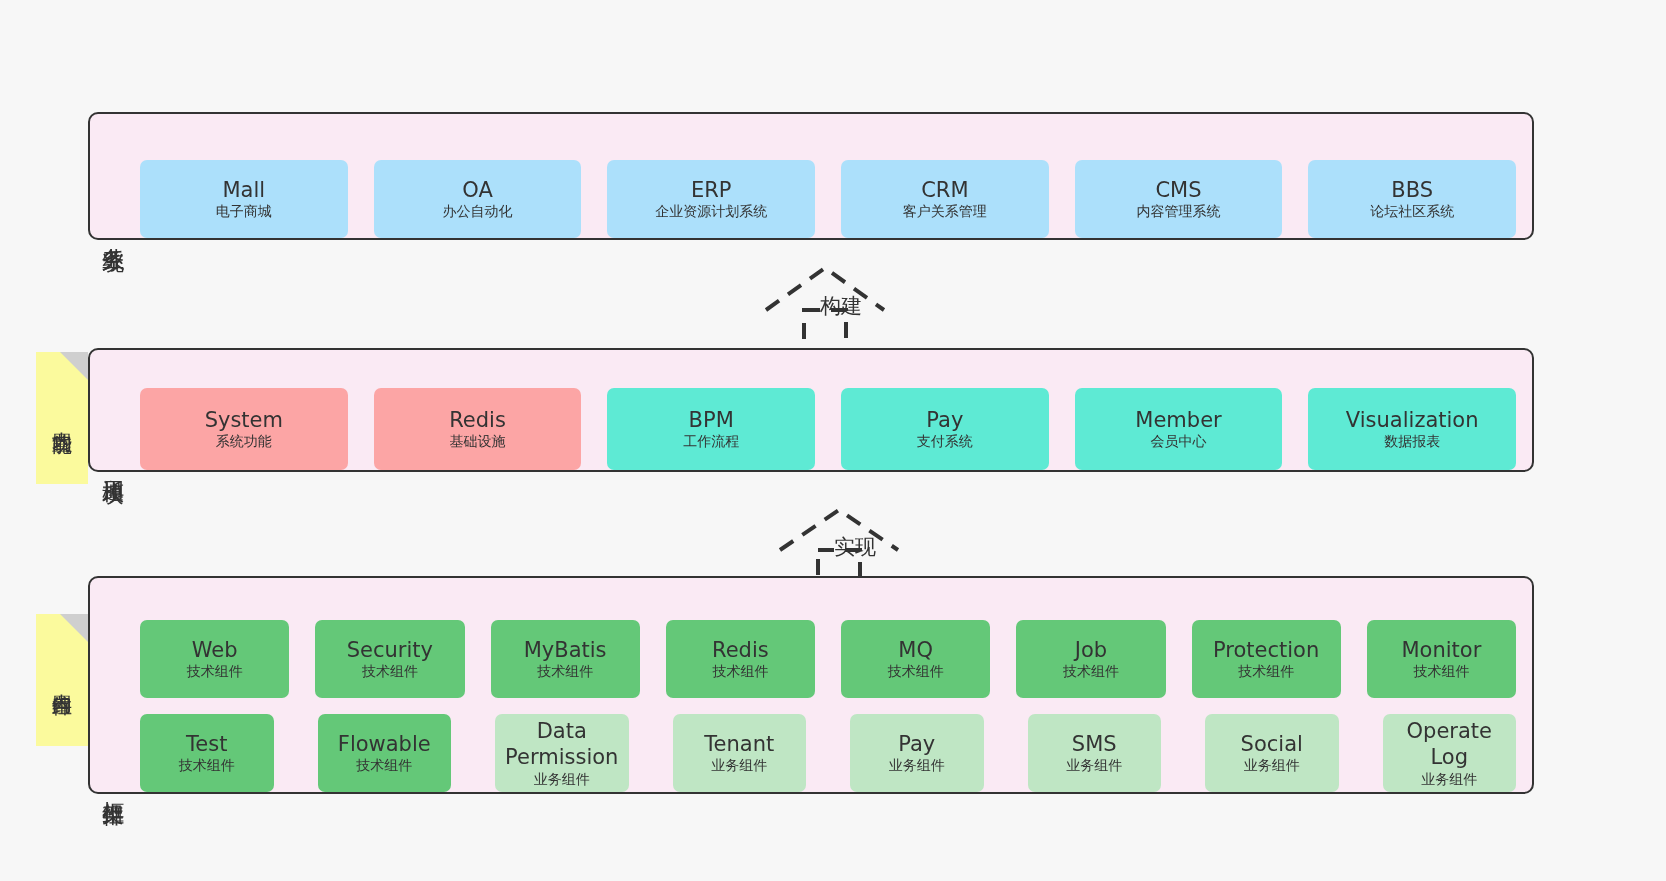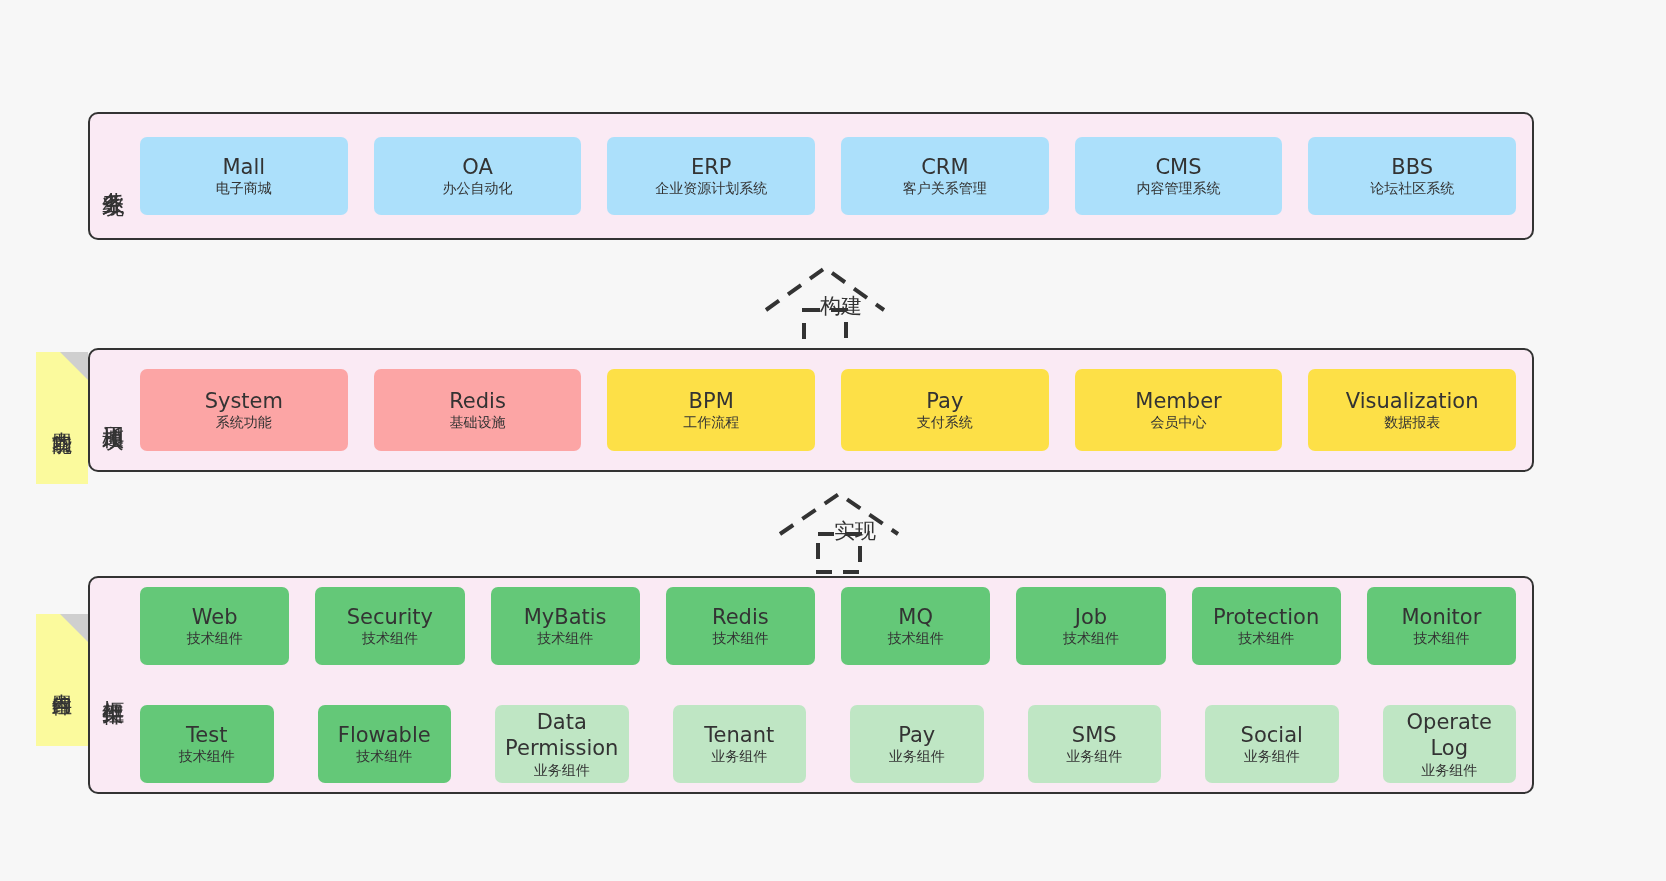--- a/index.html
+++ b/index.html
@@ -22,21 +22,21 @@
   }
 
   
   .layer {
     position: absolute;
     background: #faeaf4;
     border: 2px solid #333333;
     border-radius: 10px;
     box-sizing: border-box;
     display: flex;
-    align-items: center;
+    align-items: flex-end;
   }
   .layer-title {
     flex: 0 0 auto;
     width: 46px;
     display: flex;
     align-items: center;
     justify-content: center;
     font-size: 22px;
     line-height: 1.12;
     color: #333333;
@@ -54,21 +54,21 @@
     padding: 0 16px 0 4px;
     box-sizing: border-box;
   }
   .card-row {
     display: flex;
     gap: 26px;
     justify-content: space-between;
     align-items: stretch;
   }
   .card-row + .card-row {
-    margin-top: 40px;
+    margin-top: 16px;
     gap: 44px;
   }
 
   
   .card {
     flex: 1 1 0;
     border-radius: 7px;
     display: flex;
     flex-direction: column;
     align-items: center;
@@ -85,21 +85,21 @@
   .card .t-cn {
     font-size: 14px;
     line-height: 1.25;
   }
   .h-biz { height: 78px; }
   .h-mod { height: 82px; }
   .h-fw  { height: 78px; }
 
   .c-blue       { background: #ace0fb; }
   .c-red        { background: #fca5a5; }
-  .c-pink       { background: #fde047; }
+  .c-pink       { background: #5eead4; }
   .c-green      { background: #64c878; }
   .c-lightgreen { background: #bfe6c4; }
 
   
   .sticky {
     position: absolute;
     background: #fbfa9d;
     box-sizing: border-box;
     display: flex;
     align-items: center;
@@ -214,21 +214,21 @@
           <span class="t-cn">会员中心</span>
         </div>
         <div class="card c-pink h-mod">
           <span class="t-en">Visualization</span>
           <span class="t-cn">数据报表</span>
         </div>
       </div>
     </div>
   </div>
 
-  <div class="arrow" style="left:772px; top:488px; width:150px; height:84px;">
+  <div class="arrow" style="left:772px; top:504px; width:150px; height:84px;">
     <svg width="150" height="84" viewBox="0 0 150 84">
       <path d="M 8 46 L 67 6 L 126 46" fill="none" stroke="#333333" stroke-width="4" stroke-dasharray="16 11" stroke-linecap="butt"></path>
       <path d="M 46 46 L 88 46 L 88 84 L 46 84 Z" fill="none" stroke="#333333" stroke-width="4" stroke-dasharray="16 11"></path>
     </svg>
     <span class="arrow-label" style="left:62px; top:29px;">实现</span>
   </div>
 
   <div class="sticky" style="left:36px; top:614px; width:52px; height:132px;">
     <span>内置组件</span>
   </div>

